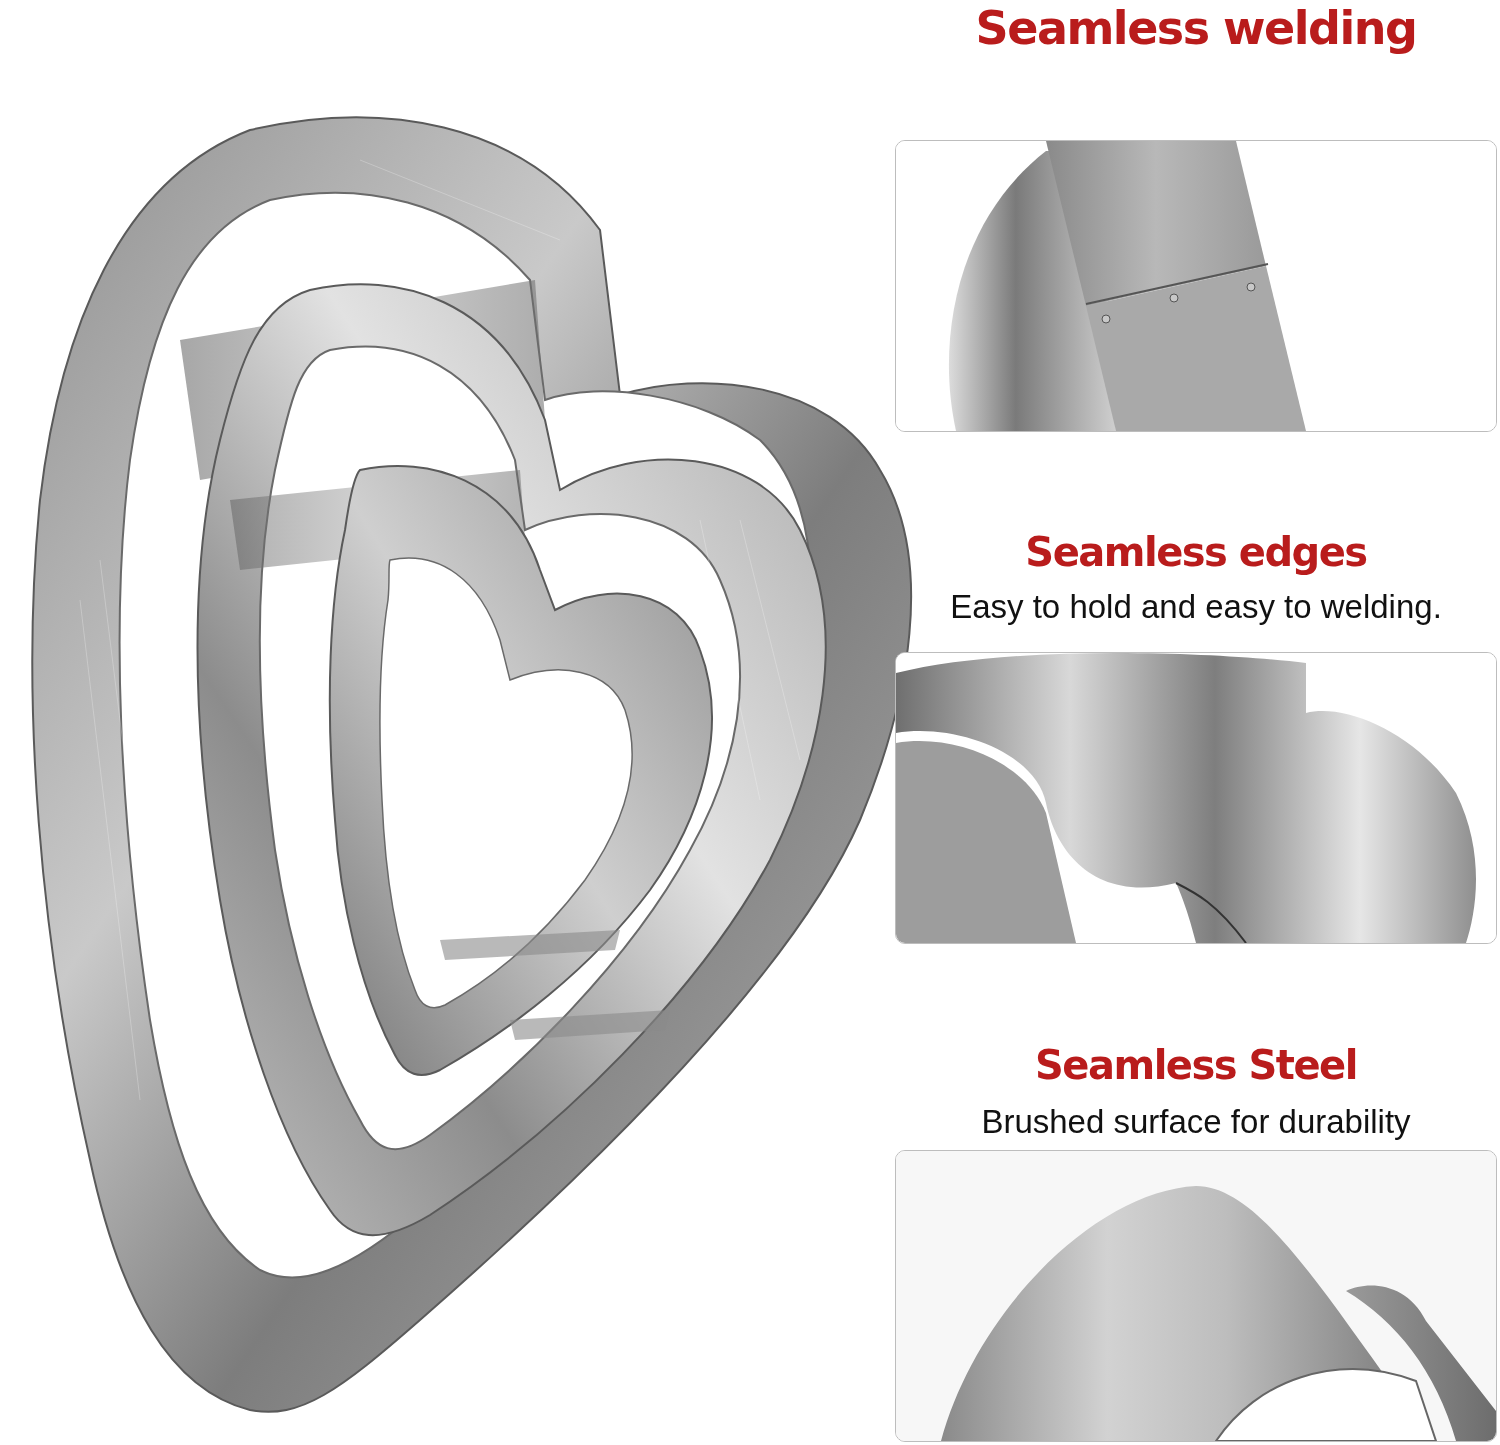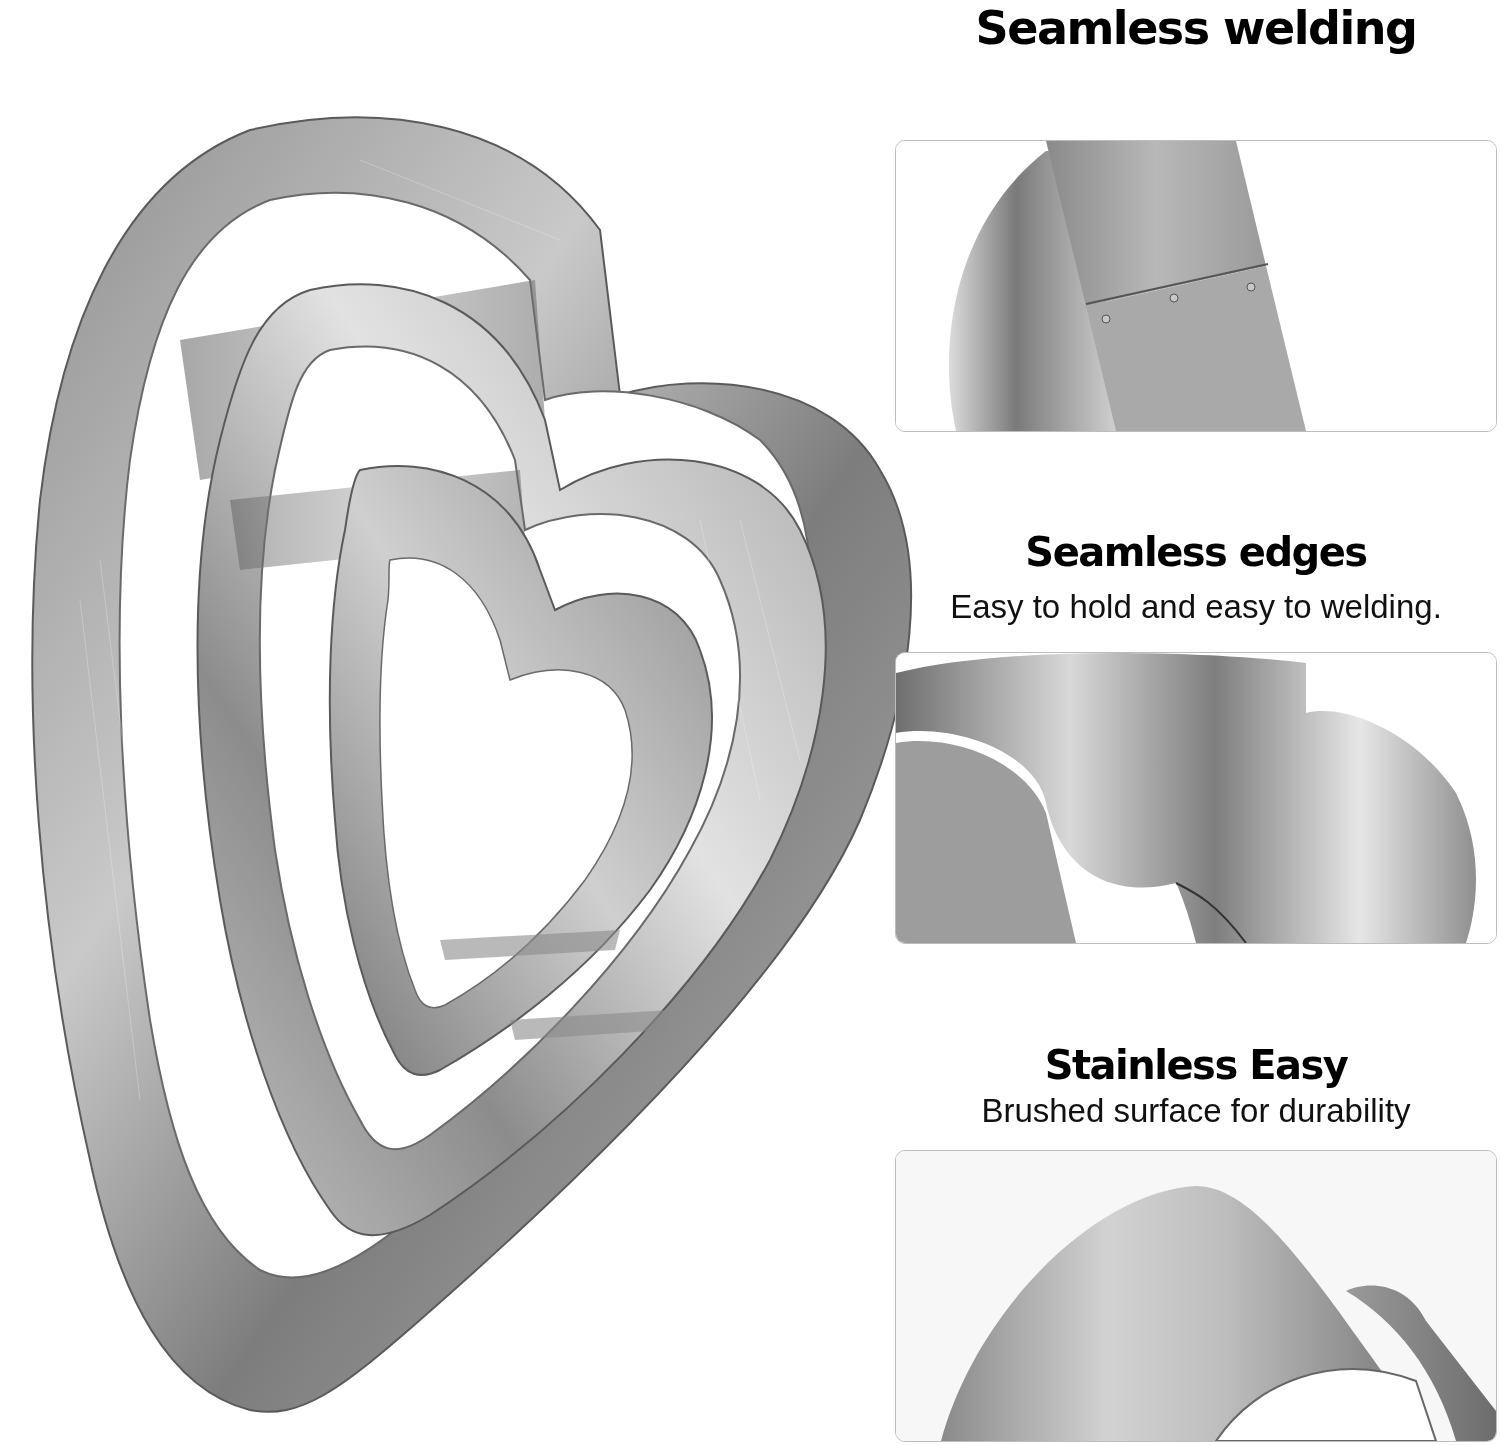--- a/index.html
+++ b/index.html
@@ -1,20 +1,20 @@
 <!DOCTYPE html>
 <html><head>
 <meta charset="utf-8">
 <style>
   html, body { margin:0; padding:0; background:#ffffff; }
   body { width:1500px; height:1445px; position:relative; overflow:hidden; font-family:"Liberation Sans", sans-serif; }
   .hero { position:absolute; left:0; top:0; width:940px; height:1445px; }
   .hero svg { width:100%; height:100%; display:block; }
   .feature { position:absolute; left:895px; width:602px; text-align:center; }
-  .feature-title { font-family:"DejaVu Sans", sans-serif; font-weight:bold; color:#000000; letter-spacing:-1.5px; white-space:nowrap; }
+  .feature-title { font-family:"DejaVu Sans", sans-serif; font-weight:bold; color:#b91c1c; letter-spacing:-1.5px; white-space:nowrap; }
   .feature-sub { font-family:"Liberation Sans", sans-serif; color:#111; white-space:nowrap; }
   .panel { position:absolute; left:895px; width:602px; height:292px; border:1.5px solid #bdbdbd; border-radius:10px; overflow:hidden; background:#fff; box-sizing:border-box; }
   .panel svg { width:100%; height:100%; display:block; }
 </style>
 </head>
 <body>
 
 <div class="hero" aria-label="Three nested brushed stainless steel heart-shaped cake/mousse rings">
   <svg viewBox="0 0 940 1445">
     <defs>
@@ -117,22 +117,22 @@
       </linearGradient>
     </defs>
     <rect width="600" height="290" fill="#ffffff"></rect>
     <path d="M0 20 C 120 -10, 330 0, 410 10 L 410 60 C 450 50, 520 80, 560 140 C 590 200, 580 260, 570 290 L 300 290 C 290 250, 280 230, 280 230 C 200 250, 160 200, 150 150 C 140 100, 60 70, 0 80 Z" fill="url(#p2a)"></path>
     <path d="M0 90 C 60 80, 130 110, 150 160 L 180 290 L 0 290 Z" fill="#9d9d9d"></path>
     <path d="M280 230 C 300 240, 320 250, 350 290" stroke="#333" stroke-width="2" fill="none"></path>
   </svg>
 </div>
 
 <div class="feature" style="top:1040px;">
-  <div class="feature-title" style="font-size:40px; line-height:50px;">Stainless Easy</div>
-  <div class="feature-sub" style="font-size:33px; line-height:40px; margin-top:1px;">Brushed surface for durability</div>
+  <div class="feature-title" style="font-size:40px; line-height:50px;">Seamless Steel</div>
+  <div class="feature-sub" style="font-size:33px; line-height:40px; margin-top:12px;">Brushed surface for durability</div>
 </div>
 <div class="panel" style="top:1150px;" aria-label="Close-up of brushed stainless steel surface">
   <svg viewBox="0 0 600 290" preserveAspectRatio="none">
     <defs>
       <linearGradient id="p3a" x1="0" y1="0" x2="1" y2="0">
         <stop offset="0" stop-color="#8a8a8a"></stop>
           <stop offset="0.35" stop-color="#d2d2d2"></stop>
           <stop offset="0.6" stop-color="#bdbdbd"></stop>
           <stop offset="1" stop-color="#7a7a7a"></stop>
       </linearGradient>

